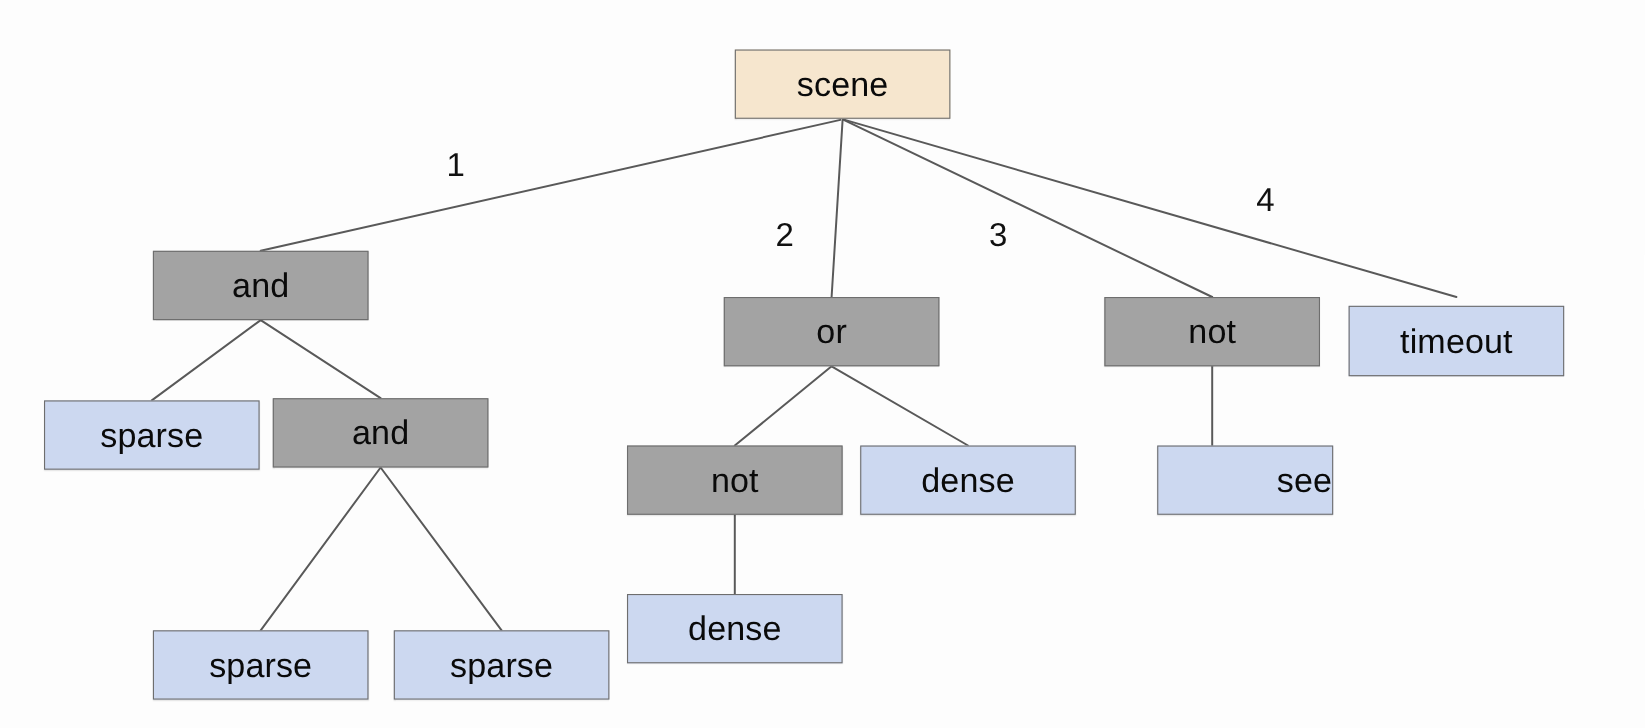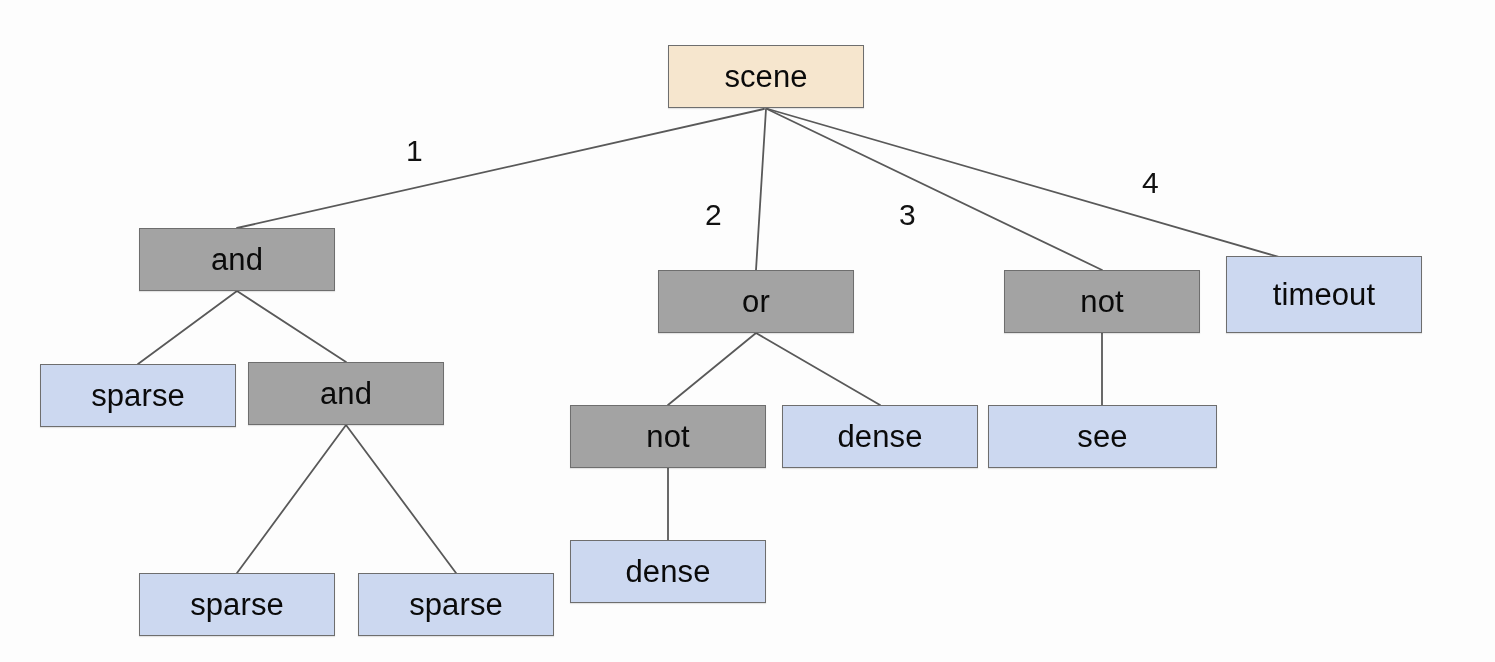--- a/index.html
+++ b/index.html
@@ -80,36 +80,36 @@
       </div>
       <div class="node op" style="left: 139px; top: 228px; width: 196px; height: 63px;">
         <span>and</span>
       </div>
       <div class="node op" style="left: 658px; top: 270px; width: 196px; height: 63px; align-items: center;">
         <span>or</span>
       </div>
       <div class="node op" style="left: 1004px; top: 270px; width: 196px; height: 63px;">
         <span>not</span>
       </div>
-      <div class="node leaf" style="left: 1226px; top: 256px; width: 196px; height: 77px;">
+      <div class="node leaf" style="left: 1226px; top: 278px; width: 196px; height: 64px;">
         <span>timeout</span>
       </div>
       <div class="node leaf" style="left: 40px; top: 364px; width: 196px; height: 63px;">
         <span>sparse</span>
       </div>
       <div class="node op" style="left: 248px; top: 362px; width: 196px; height: 63px;">
         <span>and</span>
       </div>
       <div class="node op" style="left: 570px; top: 405px; width: 196px; height: 63px;">
         <span>not</span>
       </div>
       <div class="node leaf" style="left: 782px; top: 405px; width: 196px; height: 63px;">
         <span>dense</span>
       </div>
-      <div class="node leaf" style="left: 988px; top: 405px; width: 229px; height: 63px;">
+      <div class="node leaf" style="left: 1052px; top: 405px; width: 160px; height: 63px; justify-content: flex-end;">
         <span>see</span>
       </div>
       <div class="node leaf" style="left: 570px; top: 540px; width: 196px; height: 63px;">
         <span>dense</span>
       </div>
       <div class="node leaf" style="left: 139px; top: 573px; width: 196px; height: 63px;">
         <span>sparse</span>
       </div>
       <div class="node leaf" style="left: 358px; top: 573px; width: 196px; height: 63px;">
         <span>sparse</span>

